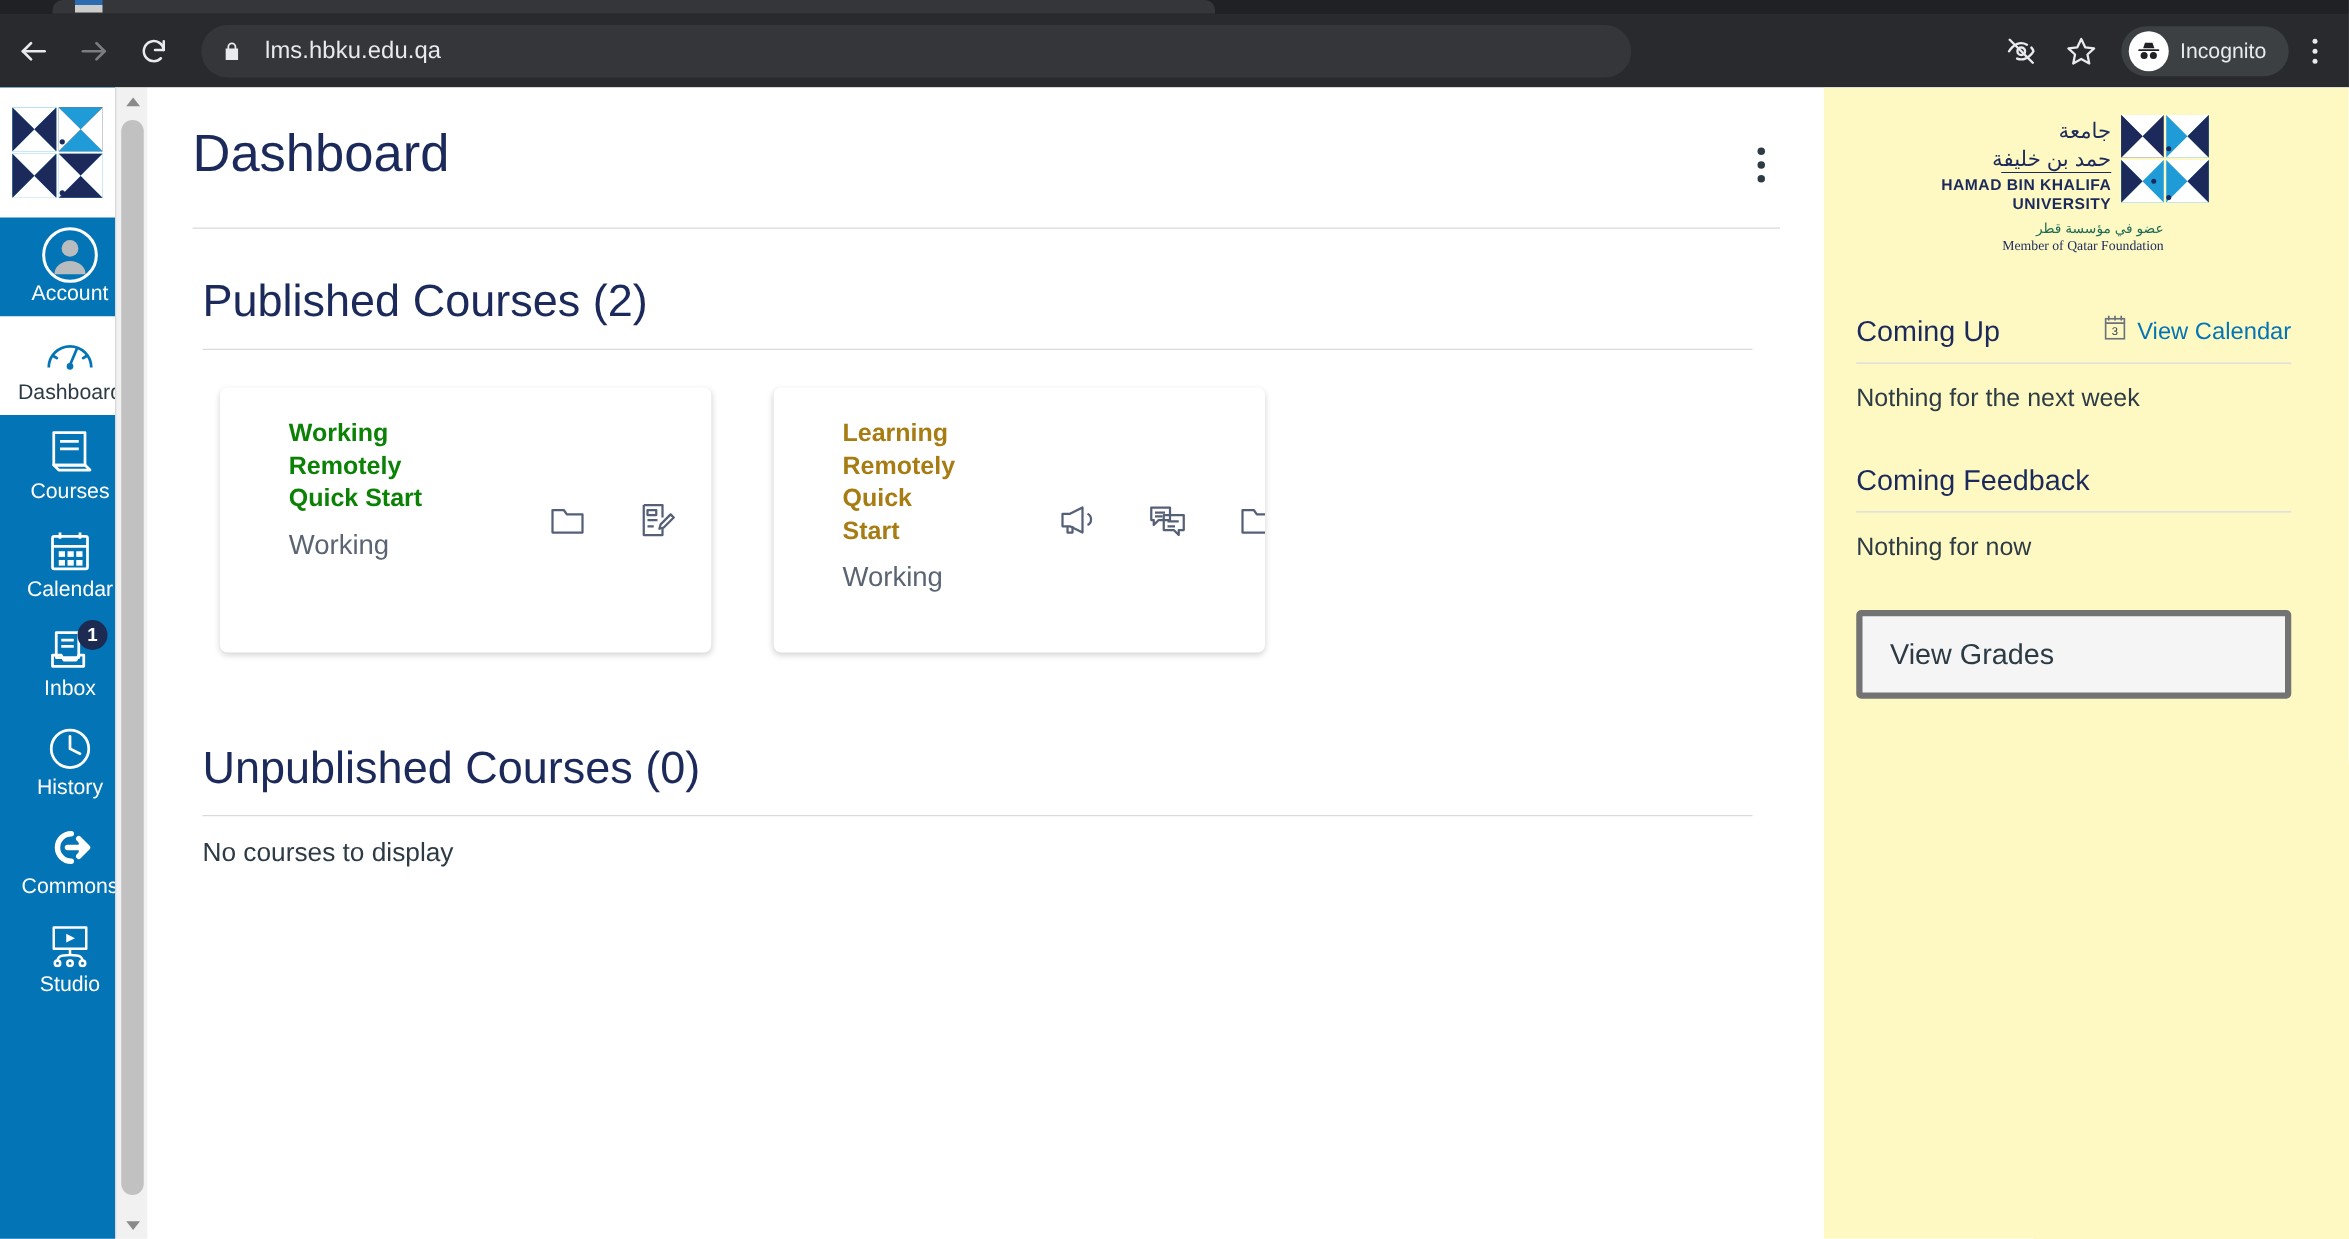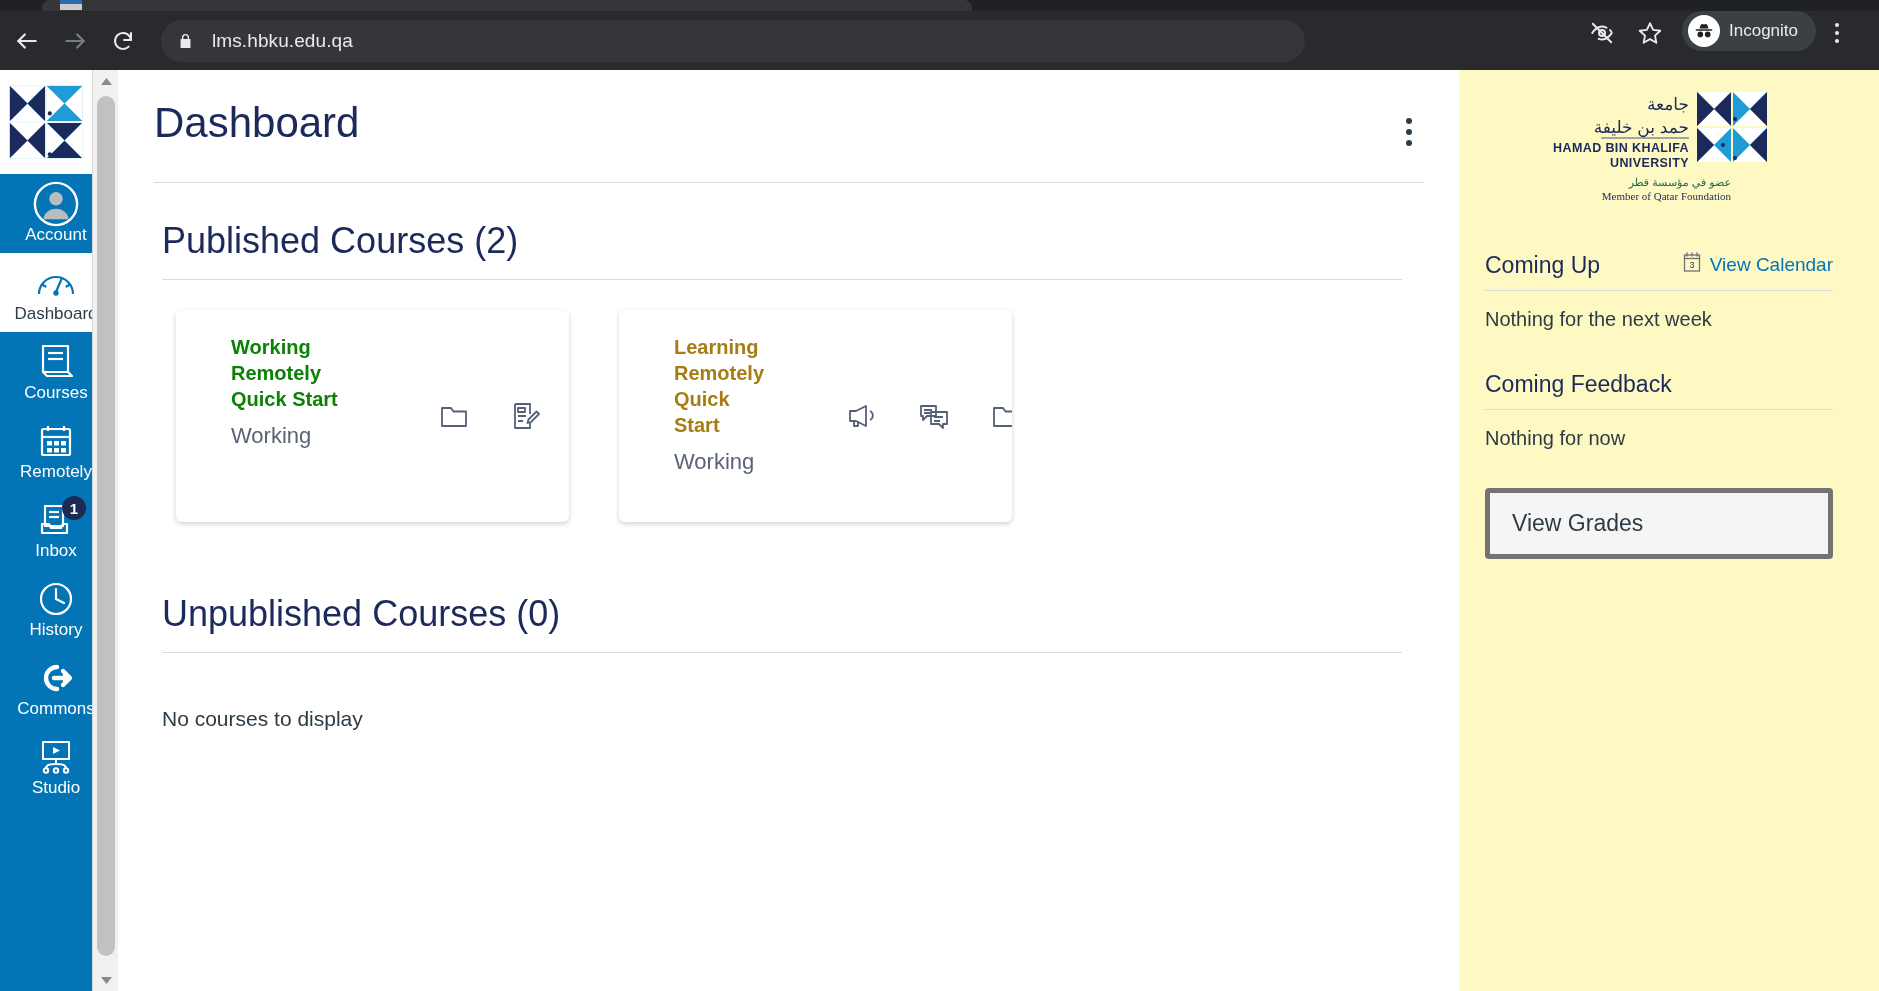--- a/index.html
+++ b/index.html
@@ -61,22 +61,22 @@
     min-width: 0;
   }
   #lock-icon { flex: 0 0 auto; margin-right: 18px; display:flex; }
   #url-text {
     color: #e8eaed; font-size: 19px;
     font-family: "Liberation Sans", sans-serif;
     white-space: nowrap; overflow: hidden; text-overflow: ellipsis;
     letter-spacing: 0.1px;
   }
   #omni-right {
-    position: absolute; right: 25px; top: 11px;
-    height: 59px; display: flex; gap: 4px;
+    position: absolute; right: 10px; top: 11px;
+    height: 59px; display: flex; align-items: center; gap: 4px;
   }
   .chrome-icon-btn {
     width: 44px; height: 44px;
     display:flex; align-items:center; justify-content:center;
     border-radius: 50%; color: #e8eaed; cursor: pointer;
   }
   #incognito-pill {
     display: flex; align-items: center; gap: 9px;
     height: 40px; padding: 0 18px 0 6px;
     background: #3c4043; border-radius: 20px;
@@ -239,21 +239,21 @@
     padding: 22px 26px 22px 26px;
   }
   .card-action {
     width: 34px; height: 34px;
     display: flex; align-items: center; justify-content: center;
     color: #556077; cursor: pointer;
   }
 
   .empty-text {
     font-size: 21px; color: #2D3B45;
-    margin-top: 54px;
+    margin-top: 18px;
   }
 
   
   #right-sidebar {
     position: absolute; right: 0; top: 0;
     width: 420px; height: 921px;
     background: #fef9c3;
     padding: 16px 46px 0 26px;
   }
   #hbku-logo {
@@ -442,21 +442,21 @@
           <line x1="10" y1="3" x2="10" y2="8"></line>
           <line x1="26" y1="3" x2="26" y2="8"></line>
           <rect x="9" y="18" width="5" height="4.5" fill="#ffffff" stroke="none"></rect>
           <rect x="16" y="18" width="5" height="4.5" fill="#ffffff" stroke="none"></rect>
           <rect x="23" y="18" width="5" height="4.5" fill="#ffffff" stroke="none"></rect>
           <rect x="9" y="25" width="5" height="4.5" fill="#ffffff" stroke="none"></rect>
           <rect x="16" y="25" width="5" height="4.5" fill="#ffffff" stroke="none"></rect>
           <rect x="23" y="25" width="5" height="4.5" fill="#ffffff" stroke="none"></rect>
         </svg>
       </span>
-      <span class="nav-label">Remotely</span>
+      <span class="nav-label">Calendar</span>
     </a>
 
     <a class="nav-item">
       <span class="nav-icon">
         <svg width="36" height="36" viewBox="0 0 36 36" fill="none" stroke="#ffffff" stroke-width="2.2" stroke-linejoin="round">
           <path d="M7 4 h18 v20 h-18 z"></path>
           <line x1="11" y1="10" x2="21" y2="10"></line>
           <line x1="11" y1="15" x2="21" y2="15"></line>
           <path d="M4 22 h7 l2 4 h10 l2 -4 h4 v9 H4 z"></path>
         </svg>

